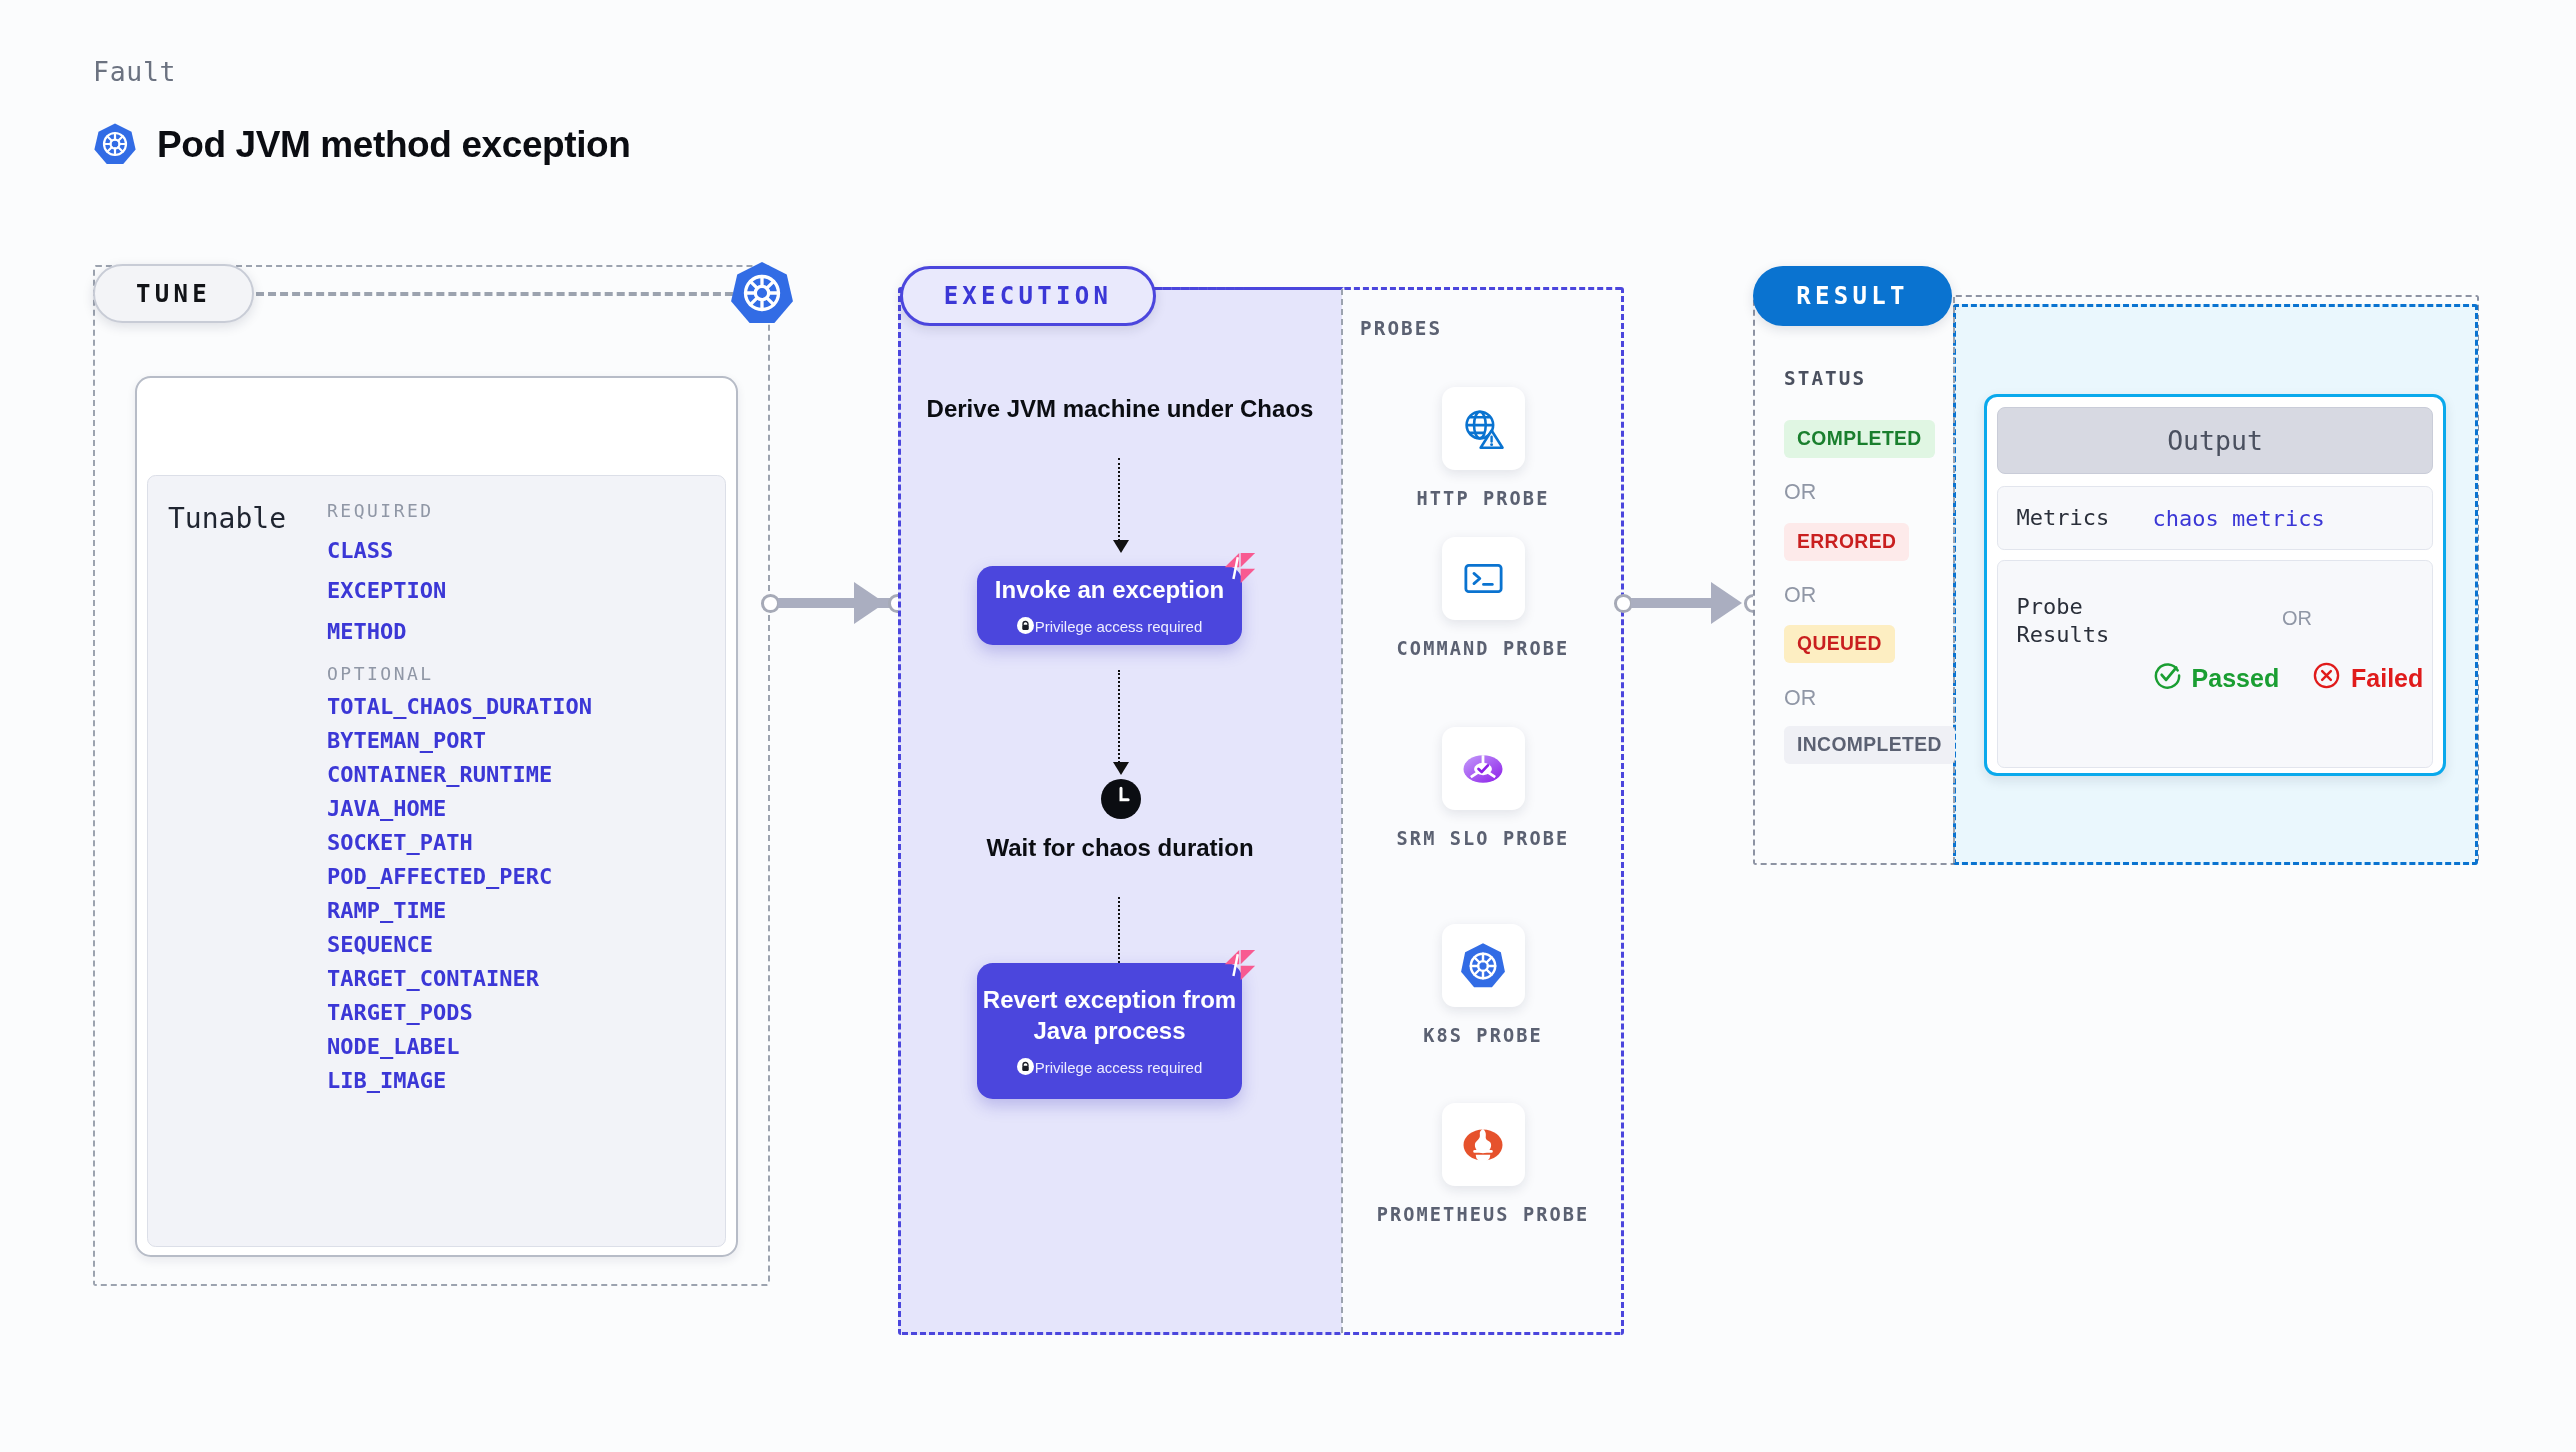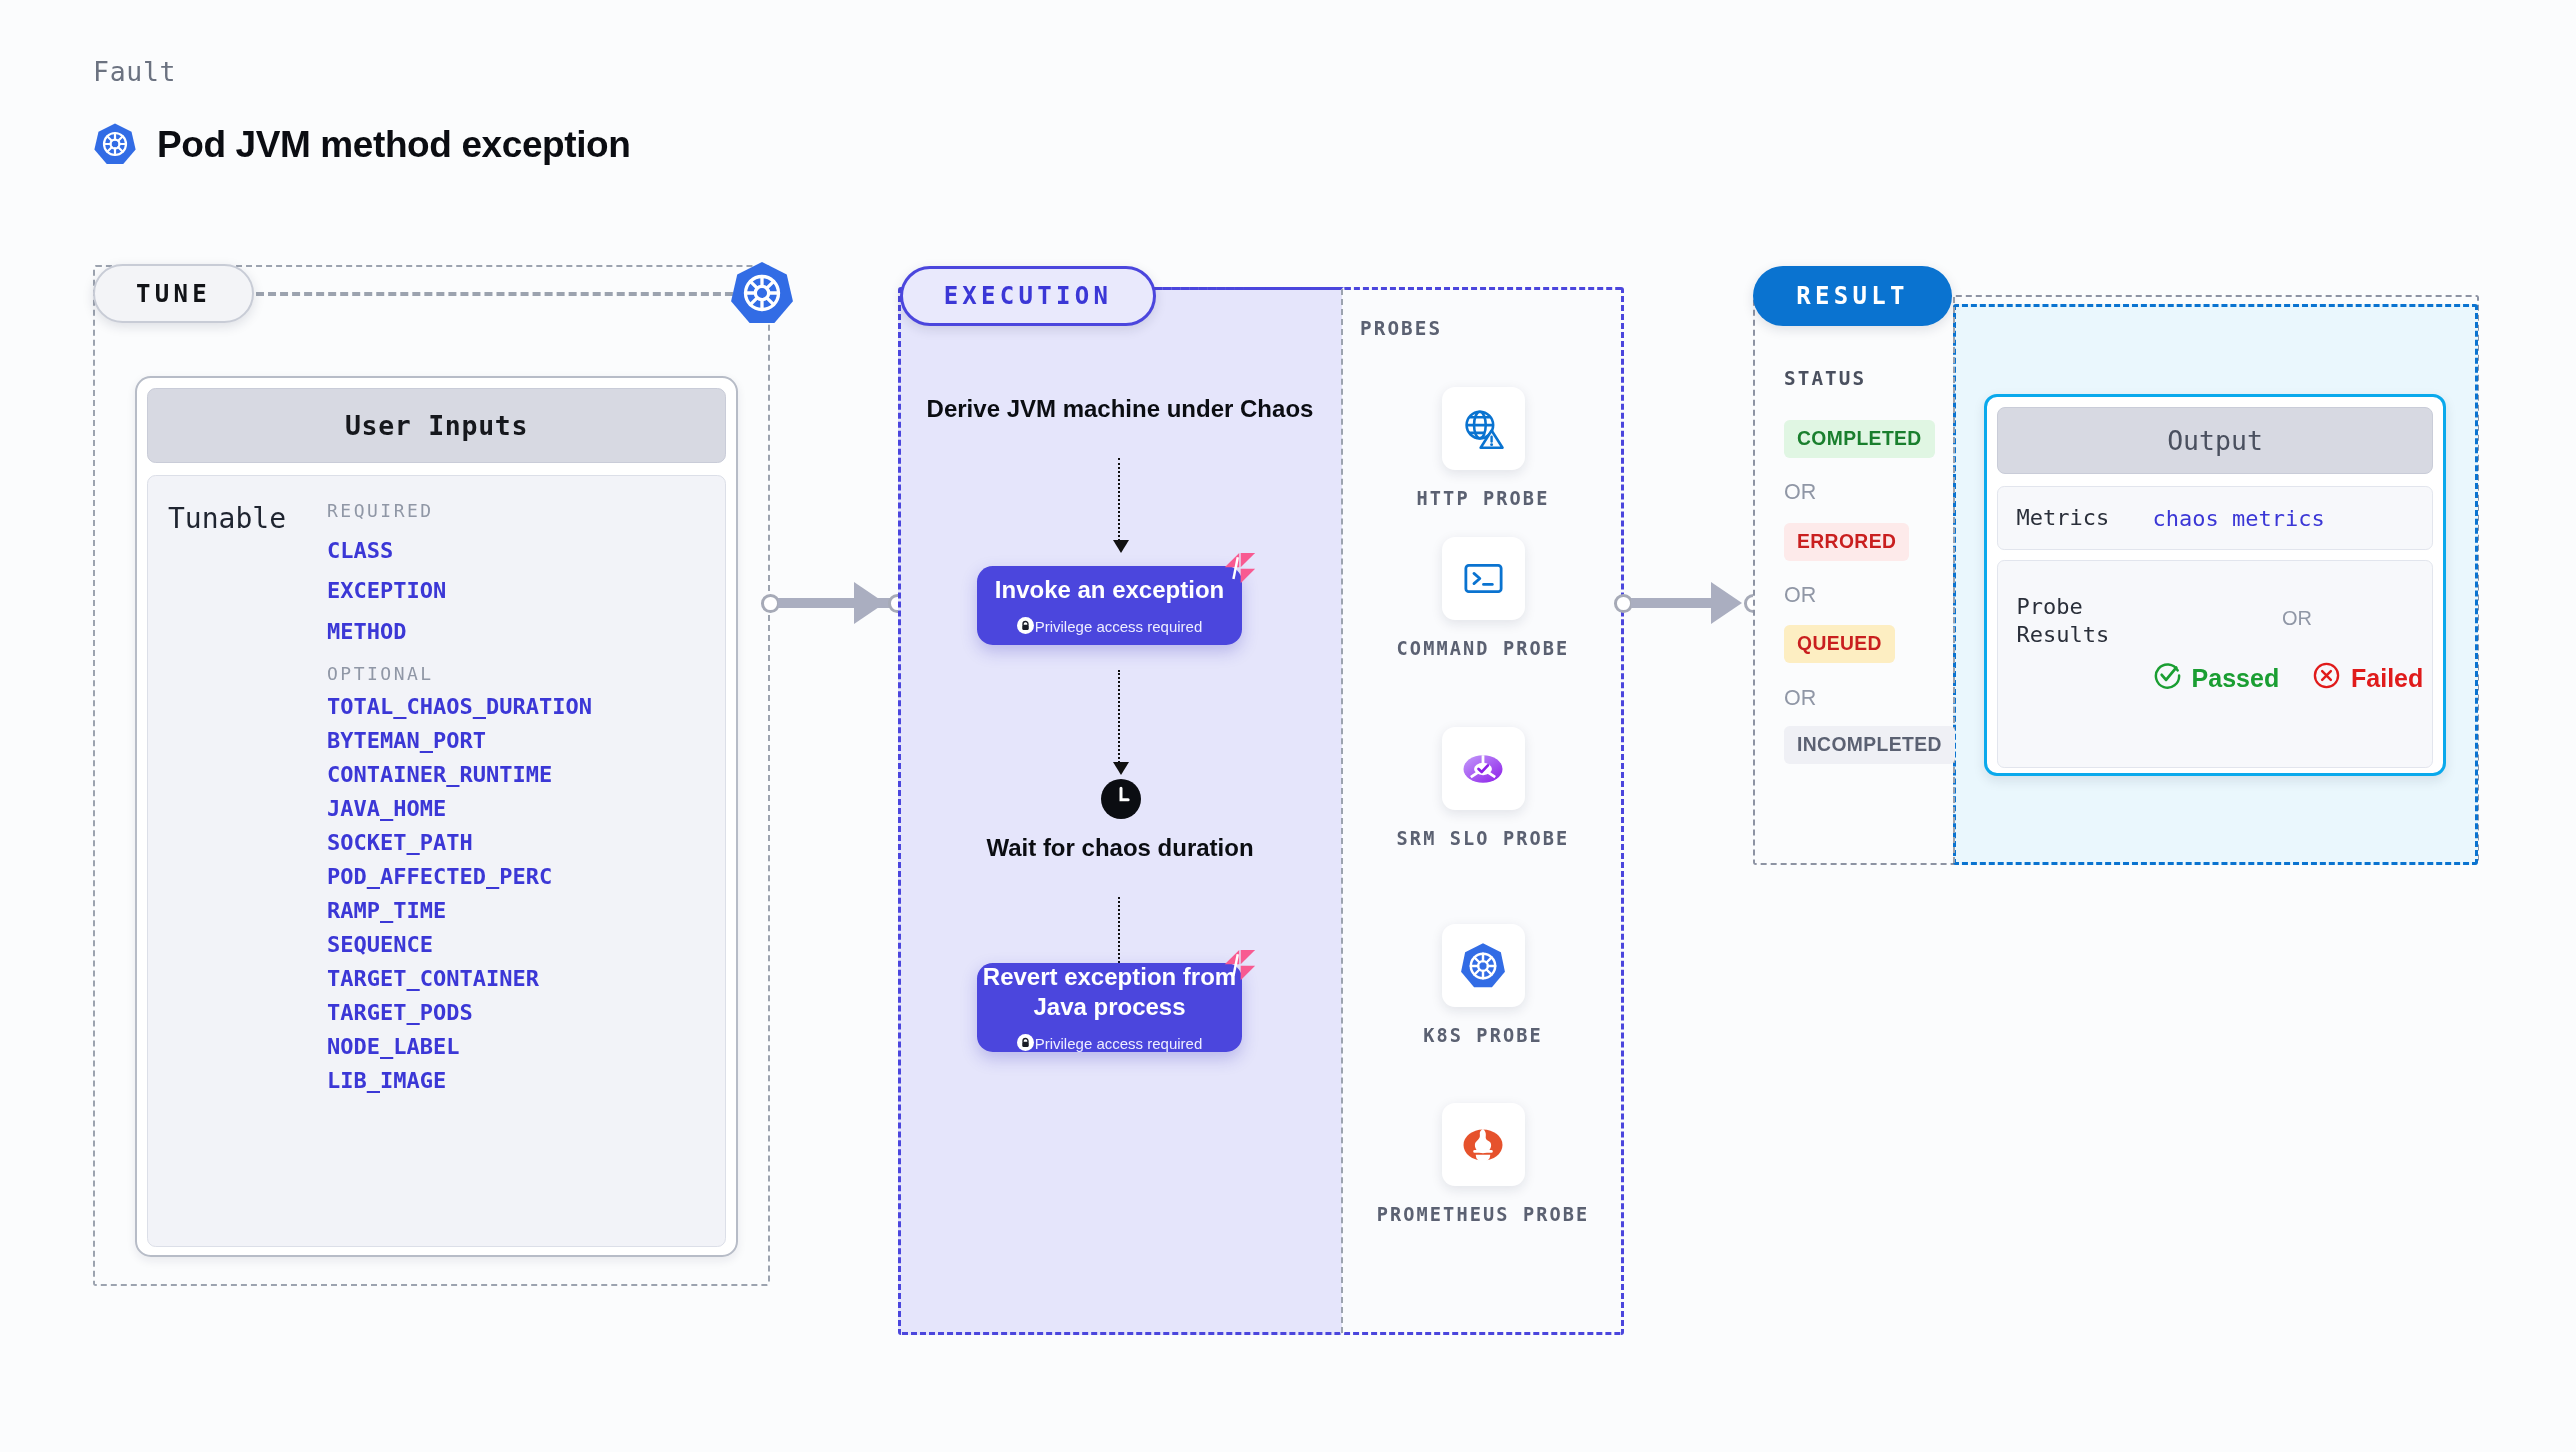--- a/index.html
+++ b/index.html
@@ -323,21 +323,20 @@
     <g stroke="#fff" stroke-width="3.2" fill="none" stroke-linecap="round">
       <circle cx="32" cy="32" r="16"></circle>
       <circle cx="32" cy="32" r="6.5"></circle>
       <path d="M32 16 V25.5 M32 38.5 V48 M16 32 H25.5 M38.5 32 H48"></path>
       <path d="M20.7 20.7 L27.3 27.3 M36.7 36.7 L43.3 43.3 M43.3 20.7 L36.7 27.3 M27.3 36.7 L20.7 43.3"></path>
     </g>
   </svg>
 </div>
 
 <div id="user-inputs-card">
-  <div id="user-inputs-header">User Inputs</div>
   <div id="tunable-panel">
     <div id="tunable-label">Tunable</div>
     <div class="param-col">
       <div class="group-label">REQUIRED</div>
       <div class="param req">CLASS</div>
       <div class="param req">EXCEPTION</div>
       <div class="param req">METHOD</div>
       <div class="group-label" style="margin-top:20px">OPTIONAL</div>
       <div class="param opt">TOTAL_CHAOS_DURATION</div>
       <div class="param opt">BYTEMAN_PORT</div>
@@ -398,21 +397,21 @@
 <div id="clock-icon">
   <svg width="40" height="40" viewBox="0 0 56 56">
     <circle cx="28" cy="28" r="28" fill="#0b0d12"></circle>
     <path d="M28 13 V29 H38" stroke="#fff" stroke-width="4.2" fill="none" stroke-linecap="round"></path>
   </svg>
 </div>
 <div id="wait-label">Wait for chaos duration</div>
 
 <div class="flow-arrow" style="left:1118px; top:897px; height:86px;"></div>
 
-<div class="exec-box" style="left:977px; top:963px; width:265px; height:89px;">
+<div class="exec-box" style="left:977px; top:963px; width:265px; height:136px;">
   <div class="corner-badge">
     <svg width="39" height="39" viewBox="0 0 54 54">
       <path d="M8 24 L28 4 L28 24 Z" fill="#f85a91"></path>
       <path d="M30 4 L50 4 L30 24 Z" fill="#f85a91"></path>
       <path d="M30 26 L50 26 L30 46 Z" fill="#f85a91"></path>
       <path d="M26 10 L20 40" stroke="#fff" stroke-width="3.4" fill="none"></path>
     </svg>
   </div>
   <div class="exec-box-title">Revert exception from Java process</div>
   <div class="priv-row">

